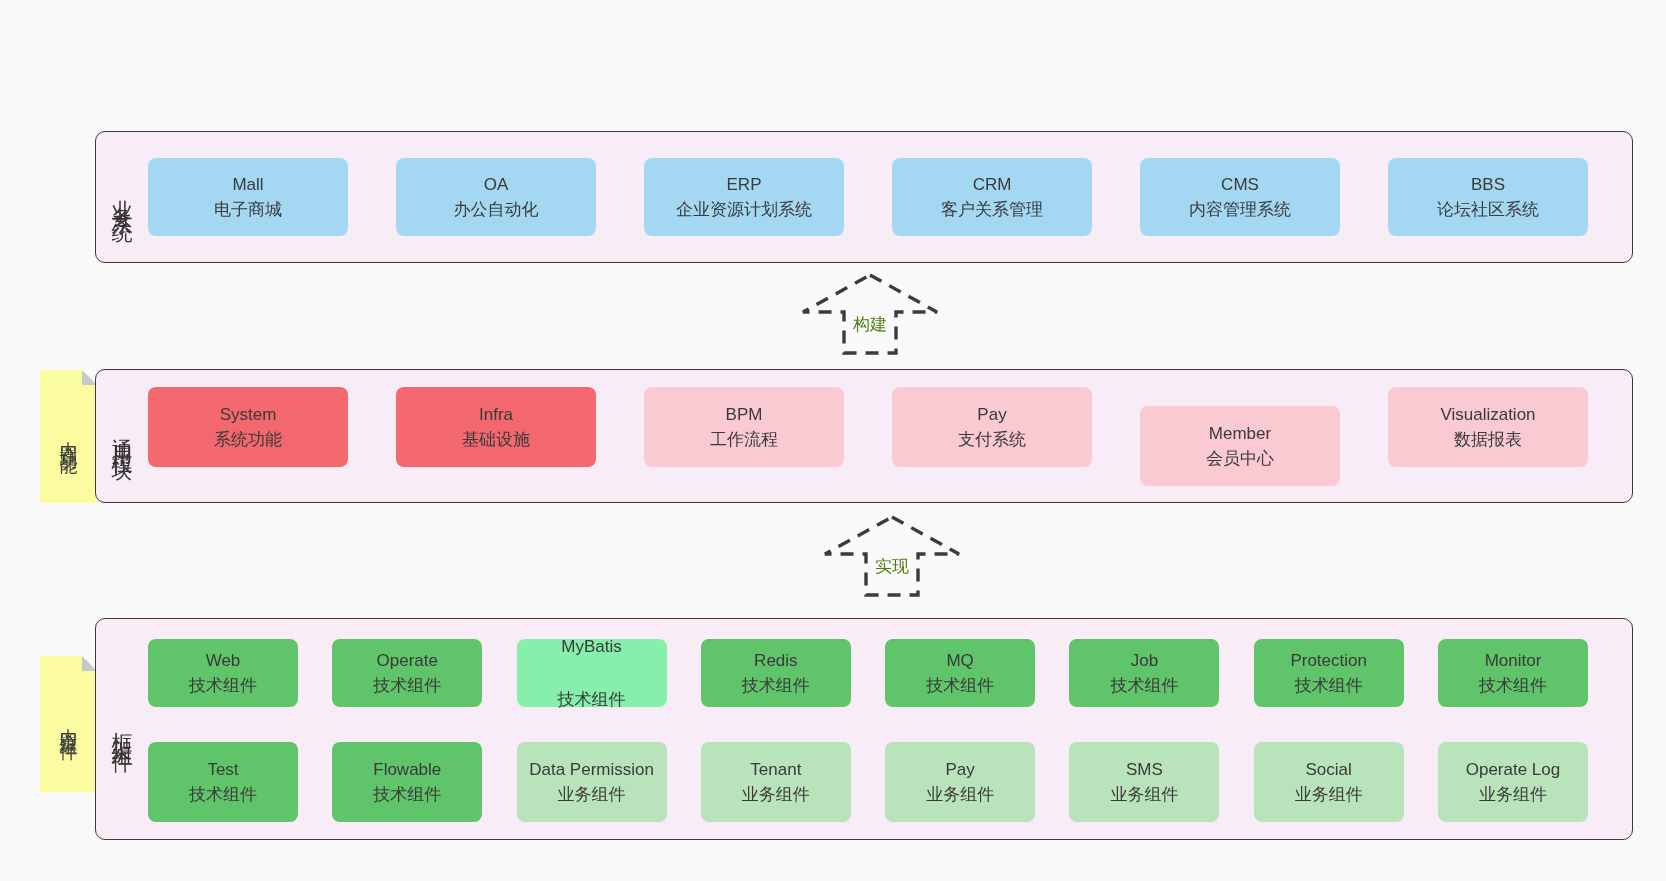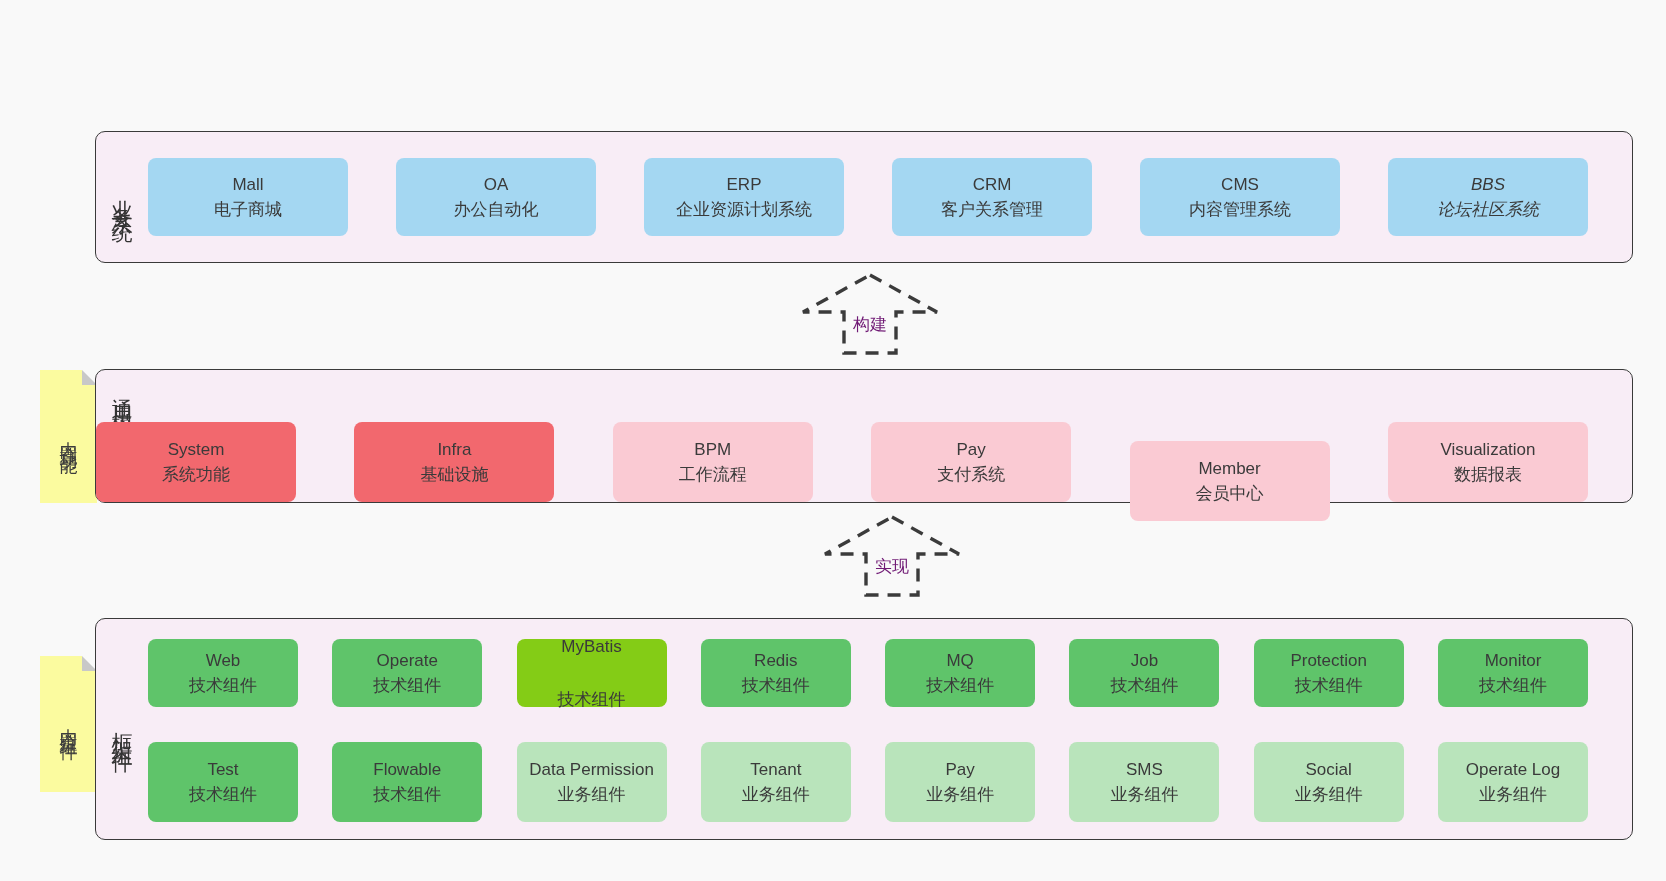--- a/index.html
+++ b/index.html
@@ -4,21 +4,21 @@
 <style>
   html,body{margin:0;padding:0;}
   body{font-family:"Liberation Sans","DejaVu Sans",sans-serif;background:#f9f9f9;}
   .canvas{position:relative;width:1666px;height:881px;background:#f9f9f9;overflow:hidden;}
 
   
   .band{position:absolute;left:95px;width:1538px;background:#f8edf6;
         border:1.6px solid #3a3a3a;border-radius:10px;box-sizing:border-box;
         display:flex;z-index:1;}
   .band-business{top:131px;height:132px;}
-  .band-modules{top:369px;height:134px;flex-direction:column;}
+  .band-modules{top:369px;height:134px;}
   .band-framework{top:618px;height:222px;}
 
   .side-label{width:52px;flex:0 0 52px;display:flex;align-items:center;justify-content:center;
         writing-mode:vertical-rl;text-orientation:upright;letter-spacing:7px;
         font-size:21px;color:#333;}
   .band-content{flex:1;display:flex;box-sizing:border-box;padding:0 44px 0 0;}
   .band-content.single{align-items:center;}
   .band-content.double{flex-direction:column;justify-content:space-between;padding-top:20px;padding-bottom:17px;}
   .row{display:flex;justify-content:space-between;width:100%;}
 
@@ -39,21 +39,21 @@
         border-top:15px solid #f9f9f9;border-left:15px solid #c8c8c8;}
   .sticky-text{writing-mode:vertical-rl;text-orientation:upright;letter-spacing:5px;
         font-size:18px;color:#3c3c3c;}
 
   
   .arrow{position:absolute;width:140px;height:84px;z-index:2;}
   .arrow-build{left:800px;top:272px;}
   .arrow-implement{left:822px;top:514px;}
   .arrow svg{display:block;width:140px;height:84px;}
   .arrow-label{position:absolute;left:50%;top:41px;transform:translateX(-50%);
-        background:#f9f9f9;padding:0 3px;font-size:17px;color:#701a75;white-space:nowrap;}
+        background:#f9f9f9;padding:0 3px;font-size:17px;color:#4d7c0f;white-space:nowrap;}
 </style>
 </head>
 <body>
 
 <div class="canvas">
 
   <div class="sticky sticky-modules">
     <span class="fold"></span>
     <span class="sticky-text">内置功能</span>
   </div>
@@ -79,21 +79,21 @@
             <div class="box-subtitle">企业资源计划系统</div>
           </div>
           <div class="box" style="background: rgb(164, 215, 242);">
             <div class="box-title">CRM</div>
             <div class="box-subtitle">客户关系管理</div>
           </div>
           <div class="box" style="background: rgb(164, 215, 242);">
             <div class="box-title">CMS</div>
             <div class="box-subtitle">内容管理系统</div>
           </div>
-          <div class="box" style="background: rgb(164, 215, 242); font-style: italic;">
+          <div class="box" style="background: rgb(164, 215, 242);">
             <div class="box-title">BBS</div>
             <div class="box-subtitle">论坛社区系统</div>
           </div>
         </div>
     </div>
   </section>
 
   <div class="arrow arrow-build">
     <svg viewBox="0 0 140 84">
       <polygon points="70,3 137,40 96,40 96,81 44,81 44,40 3,40" fill="#f9f9f9" stroke="#3b3b3b" stroke-width="3.4" stroke-dasharray="13 9"></polygon>
@@ -145,21 +145,21 @@
     <div class="band-content double">
       <div class="row row-8 row-top8">
           <div class="box" style="background: rgb(95, 196, 106);">
             <div class="box-title">Web</div>
             <div class="box-subtitle">技术组件</div>
           </div>
           <div class="box" style="background: rgb(95, 196, 106);">
             <div class="box-title">Operate</div>
             <div class="box-subtitle">技术组件</div>
           </div>
-          <div class="box" style="background: #84cc16; gap: 28px;">
+          <div class="box" style="background: #86efac; gap: 28px;">
             <div class="box-title">MyBatis</div>
             <div class="box-subtitle">技术组件</div>
           </div>
           <div class="box" style="background: rgb(95, 196, 106);">
             <div class="box-title">Redis</div>
             <div class="box-subtitle">技术组件</div>
           </div>
           <div class="box" style="background: rgb(95, 196, 106);">
             <div class="box-title">MQ</div>
             <div class="box-subtitle">技术组件</div>

